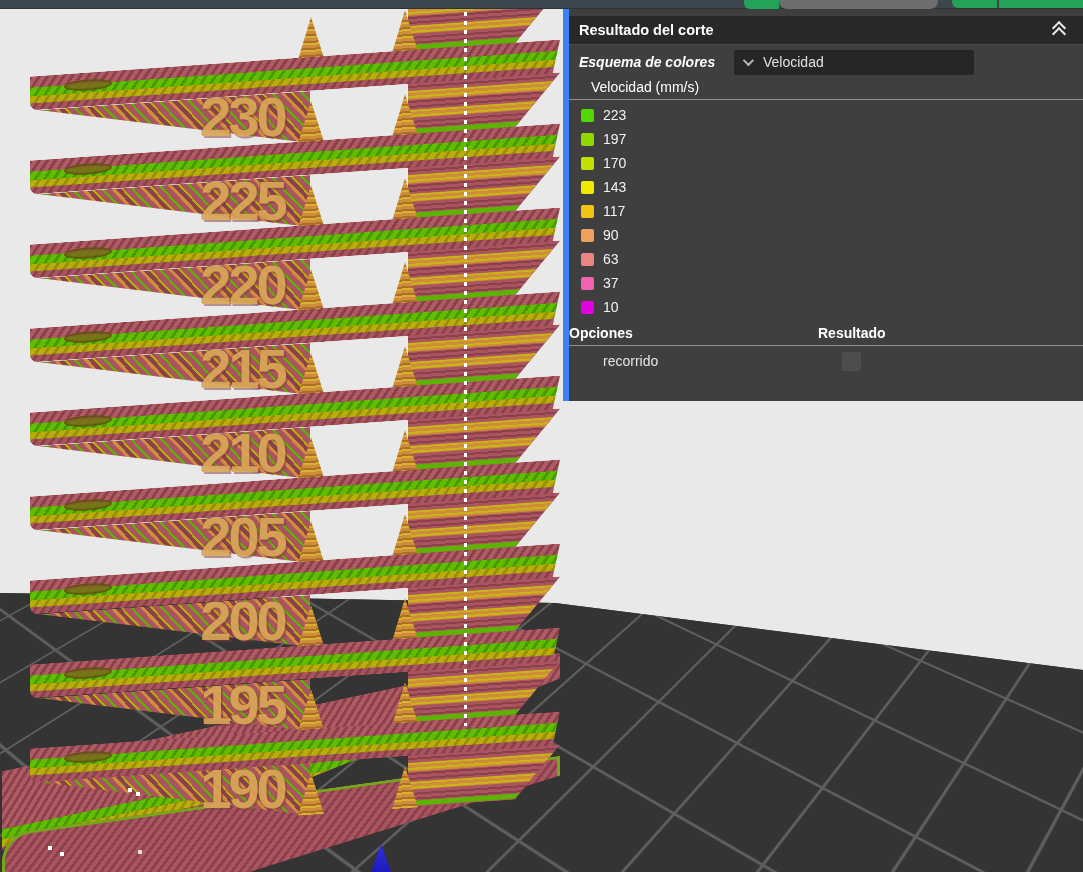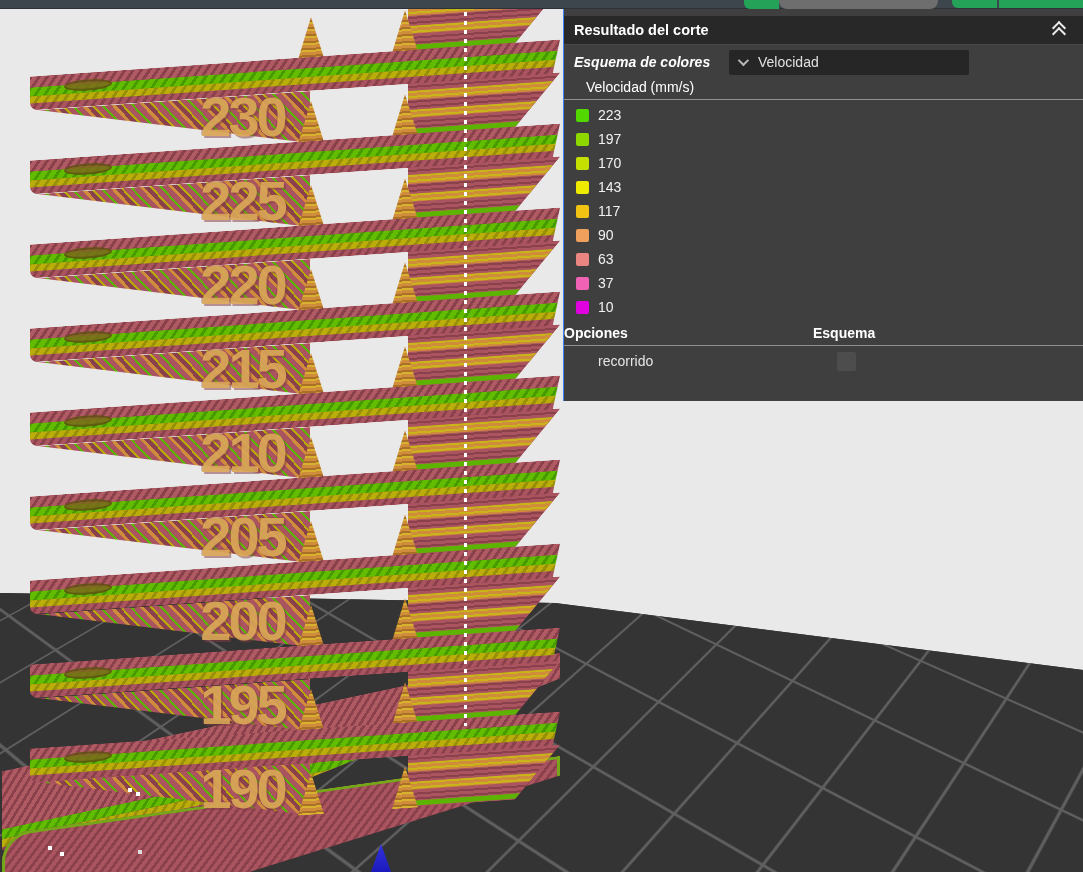--- a/index.html
+++ b/index.html
@@ -99,21 +99,21 @@
     background:#fff; z-index:7;
     box-shadow:8px 4px 0 #fff, -80px 58px 0 #fff, -68px 64px 0 #fff, 10px 62px 0 #ddd; }
 
   
   #axis-cone { position:absolute; left:371px; top:844px; width:20px; height:28px; z-index:7;
     clip-path:polygon(50% 0, 100% 100%, 0 100%);
     background:linear-gradient(180deg, #3333e0, #1a1abc); }
 
   
   #panel { position:absolute; left:563px; top:9px; width:520px; height:392px;
-    background:#3f3f3f; border-left:1px solid #3b82f6; z-index:20;
+    background:#3f3f3f; border-left:6px solid #3b82f6; z-index:20;
     color:#fff; font-size:14px; }
   #panel-header { margin-top:7px; height:29px; background:#282828;
     display:flex; align-items:center; padding:0 12px 0 10px;
     font-weight:bold; font-size:14.5px; border-bottom:1px solid #4a4a4a; }
   #panel-title { flex:1; }
   #collapse { width:22px; height:22px; position:relative; cursor:pointer; }
   .chv { position:absolute; left:5px; width:10px; height:10px;
     border-left:2px solid #ececec; border-top:2px solid #ececec; transform:rotate(45deg); }
   .chv1 { top:4px; } .chv2 { top:10px; }
   #scheme-row { height:34px; display:flex; align-items:center; padding-left:10px; }
@@ -330,21 +330,21 @@
     <span class="lv">37</span>
   </div>
 
   <div class="legend-row">
     <span class="sw" style="background: rgb(224, 3, 224);"></span>
     <span class="lv">10</span>
   </div>
 </div>
     <div id="opt-head">
       <span class="oh1">Opciones</span>
-      <span class="oh2">Esquema</span>
+      <span class="oh2">Resultado</span>
     </div>
     <div class="hr"></div>
     <div id="opt-row">
       <span id="opt-label">recorrido</span>
       <span id="opt-check"></span>
     </div>
   </div>
 
 </div>
 

